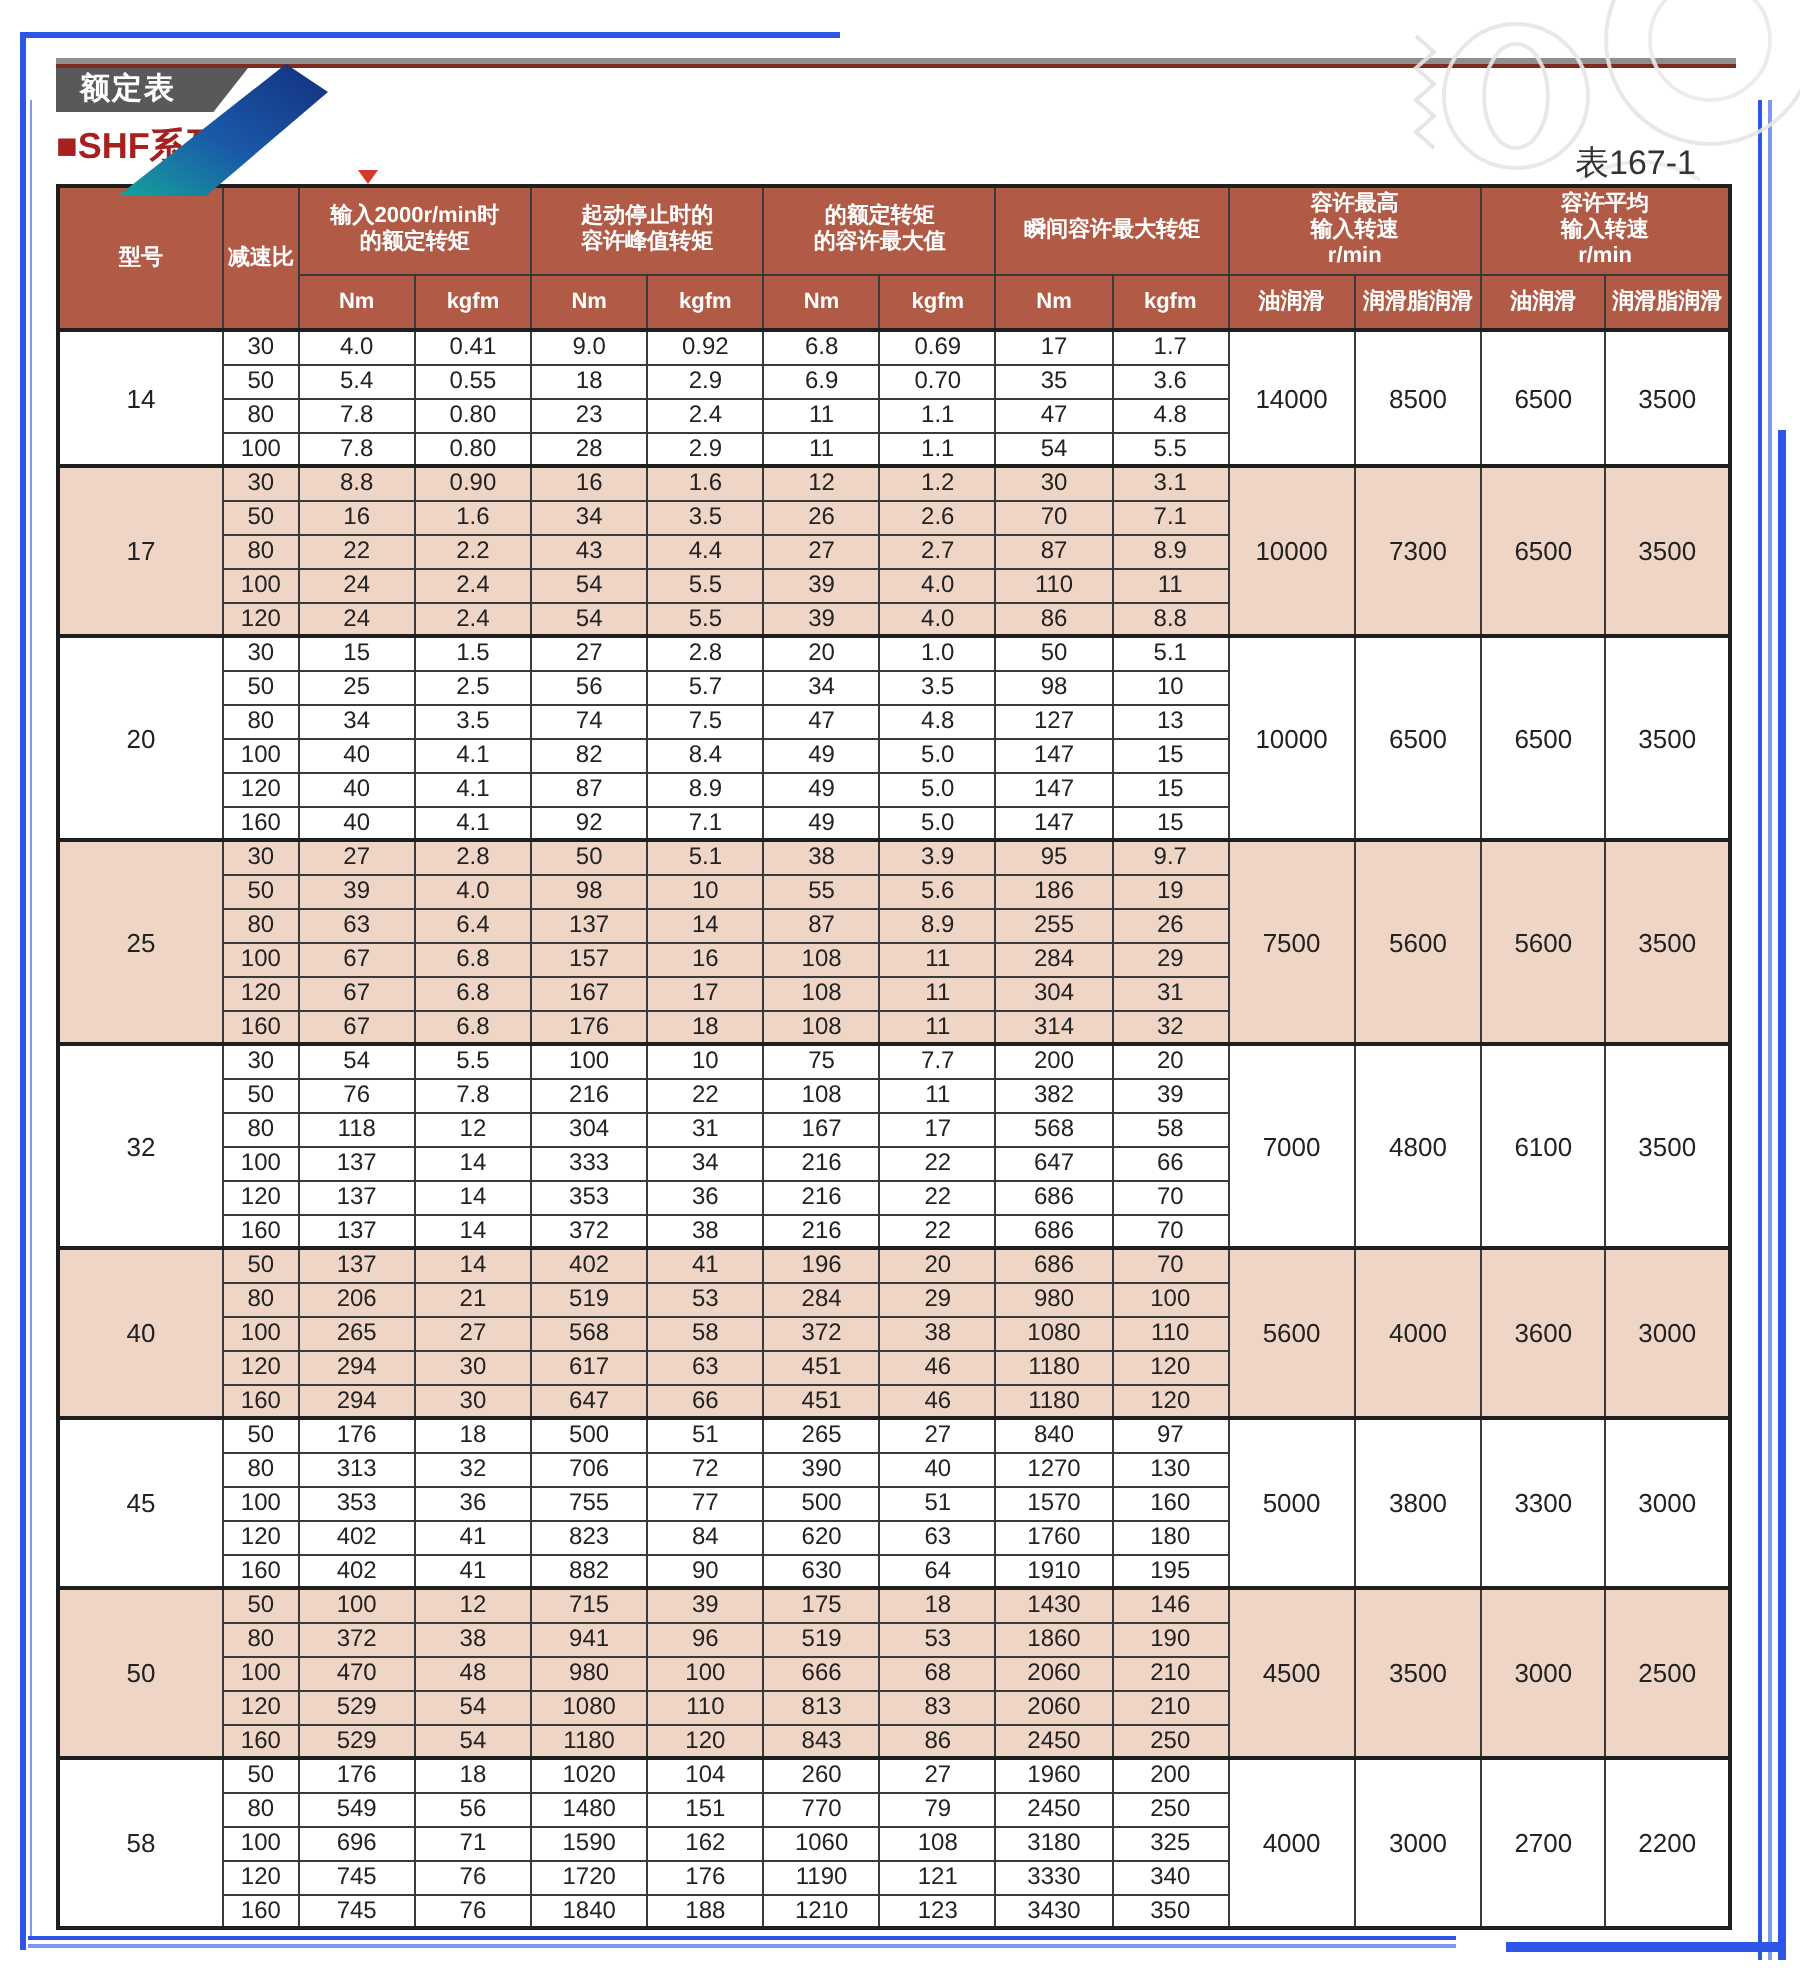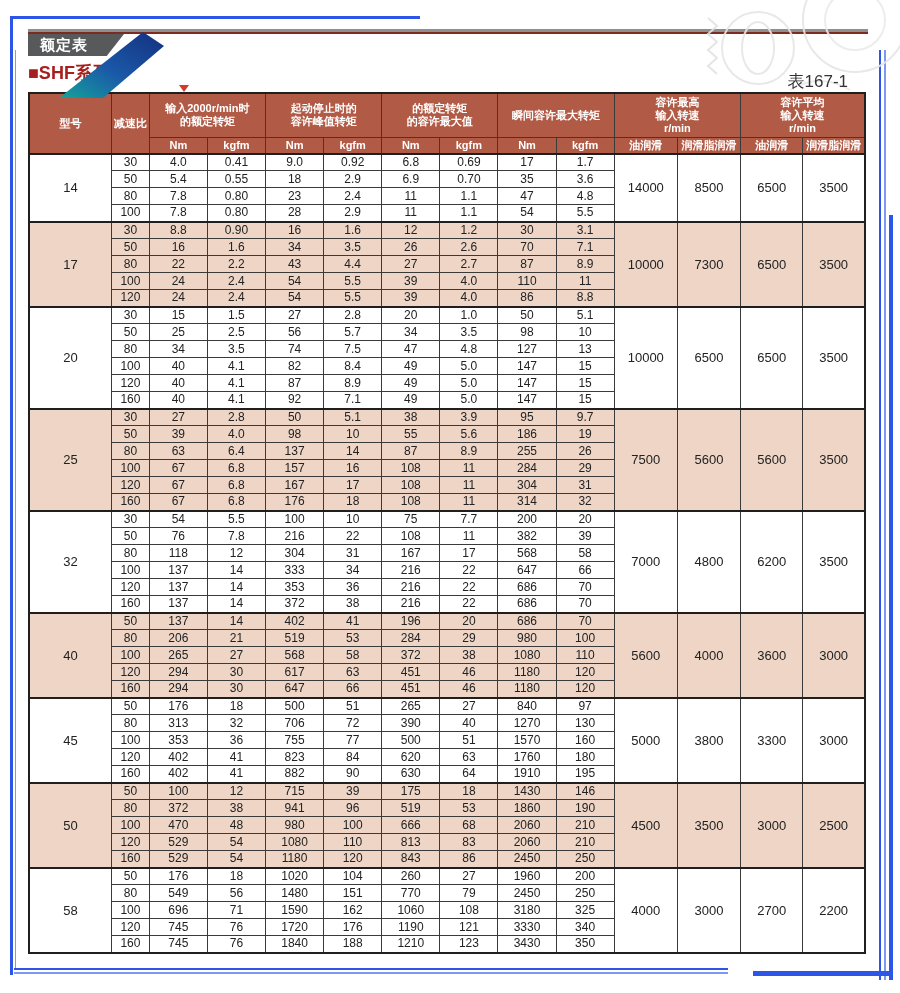--- a/index.html
+++ b/index.html
@@ -41,21 +41,21 @@
 
   
   table.rating{position:absolute;left:28px;top:92px;width:838px;z-index:10;
                border-collapse:collapse;table-layout:fixed;background:#fff;}
   table.rating th,table.rating td{border:1px solid #3a3a3a;padding:0;text-align:center;
                vertical-align:middle;overflow:hidden;}
   table.rating{border:2px solid #1f1f1f;}
   thead th{background:#b15b46;color:#fff;font-weight:bold;}
   tr.hrow1{height:44px;}
   tr.hrow1 th{font-size:11px;line-height:13px;}
-  tr.hrow2{height:16px;padding-left:24px;}
+  tr.hrow2{height:28px;padding-left:24px;}
   tr.hrow2 th{font-size:11px;}
   th.sub-cn{font-size:10px;letter-spacing:0;}
   th.span2{font-size:12px;}
   tbody tr{height:17px;}
   tbody td{font-size:12px;line-height:15px;}
   td.model-cell,td.speed-cell{font-size:13px;background:#fff;}
   tr.shaded td{background:#eed5c6;}
   tr.group-first td{border-top:2px solid #1f1f1f;}
   tbody{border-top:2px solid #1f1f1f;}
 </style>
@@ -412,21 +412,21 @@
         <td>54</td>
         <td>5.5</td>
         <td>100</td>
         <td>10</td>
         <td>75</td>
         <td>7.7</td>
         <td>200</td>
         <td>20</td>
         <td rowspan="6" class="speed-cell">7000</td>
         <td rowspan="6" class="speed-cell">4800</td>
-        <td rowspan="6" class="speed-cell">6200</td>
+        <td rowspan="6" class="speed-cell">6100</td>
         <td rowspan="6" class="speed-cell">3500</td>
       </tr>
       <tr class="">
         <td>50</td>
         <td>76</td>
         <td>7.8</td>
         <td>216</td>
         <td>22</td>
         <td>108</td>
         <td>11</td>

